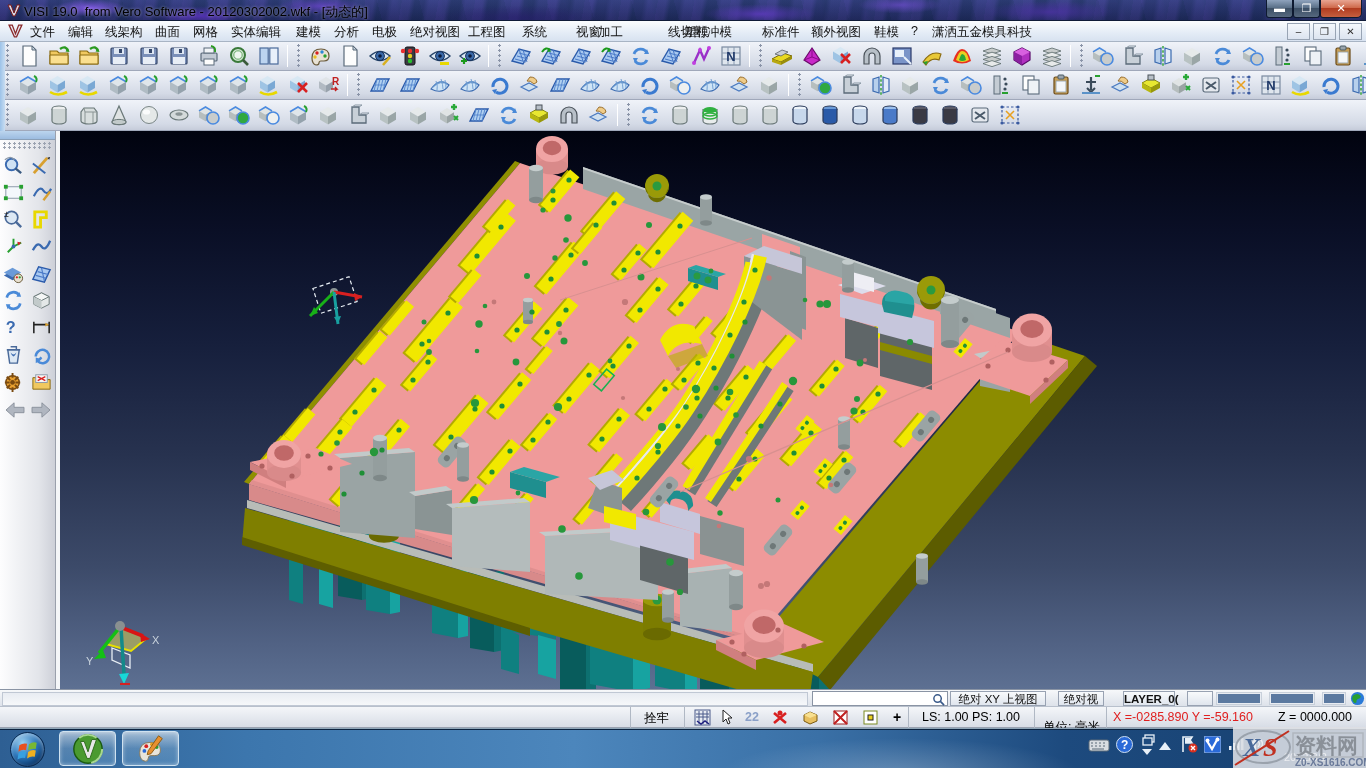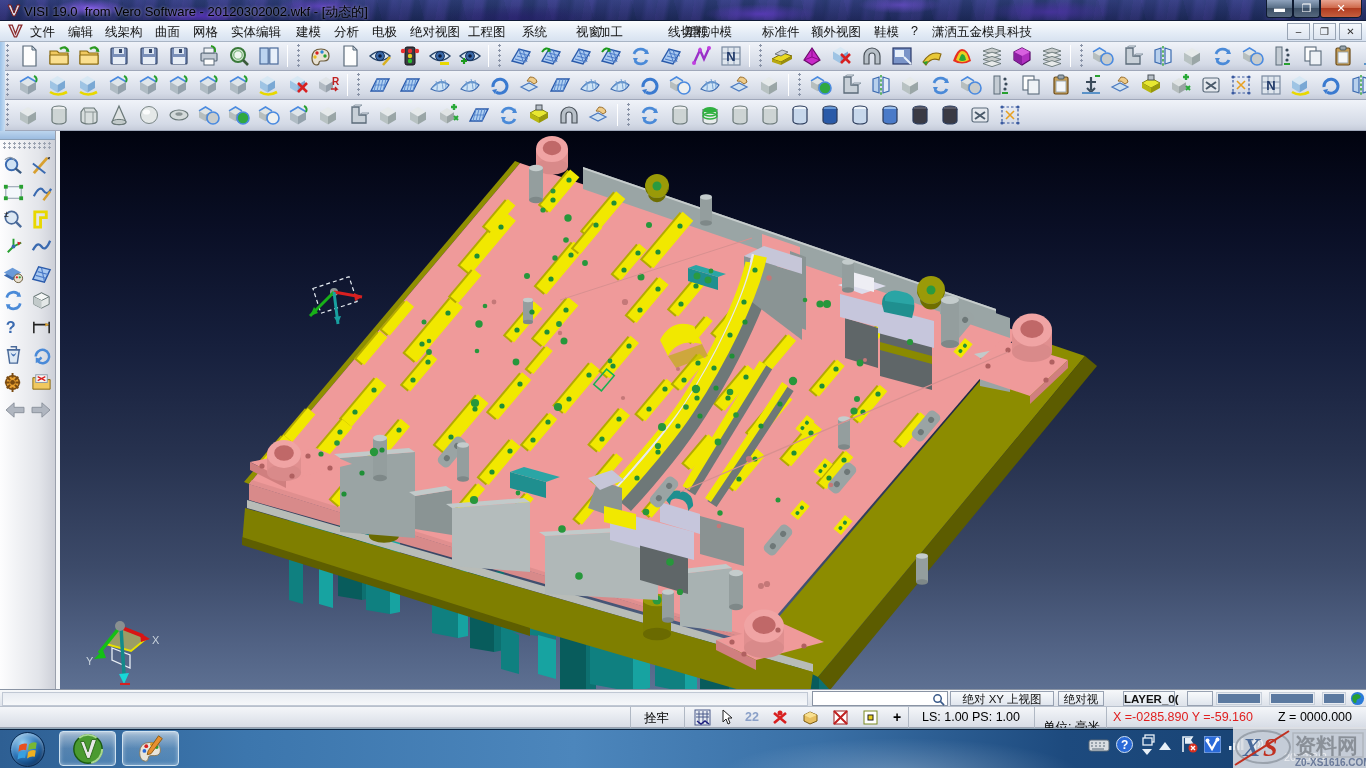--- a/index.html
+++ b/index.html
@@ -1484,21 +1484,21 @@
 </div>
 
 <div id="barA">
  <div class="cmd"></div>
  <div class="srch">
         <svg style="position:absolute;right:2px;top:1px" width="13" height="13" viewBox="0 0 14 14">
           <circle cx="6" cy="6" r="4" fill="none" stroke="#3a5a8a" stroke-width="1.6"></circle>
           <line x1="9" y1="9" x2="13" y2="13" stroke="#3a5a8a" stroke-width="1.8"></line>
         </svg>
       </div>
- <div class="babtn" style="left:950px;width:104px;">绝对 XY 上视图</div>
+ <div class="babtn" style="left:950px;width:96px;">绝对 XY 上视图</div>
  <div class="babtn" style="left:1058px;width:46px;">绝对视图</div>
  <div class="babtn" style="left:1123px;width:52px;font-weight:bold;">LAYER_0(</div>
  <div class="babtn" style="left:1187px;width:26px;"></div>
  <div class="swatch" style="left:1216px;"></div>
  <div class="swatch" style="left:1269px;"></div>
  <div class="swatch" style="left:1322px;width:24px;"></div>
  <svg style="position:absolute;right:1px;top:1px" width="15" height="15" viewBox="0 0 16 16">
         <circle cx="8" cy="8" r="7" fill="#2a7ad8"></circle>
         <path d="M3,5 q4,-3 7,-1 q3,2 0,4 q-4,1 -3,4 l-2,1 q-4,-4 -2,-8z" fill="#28a030"></path>
       </svg>

